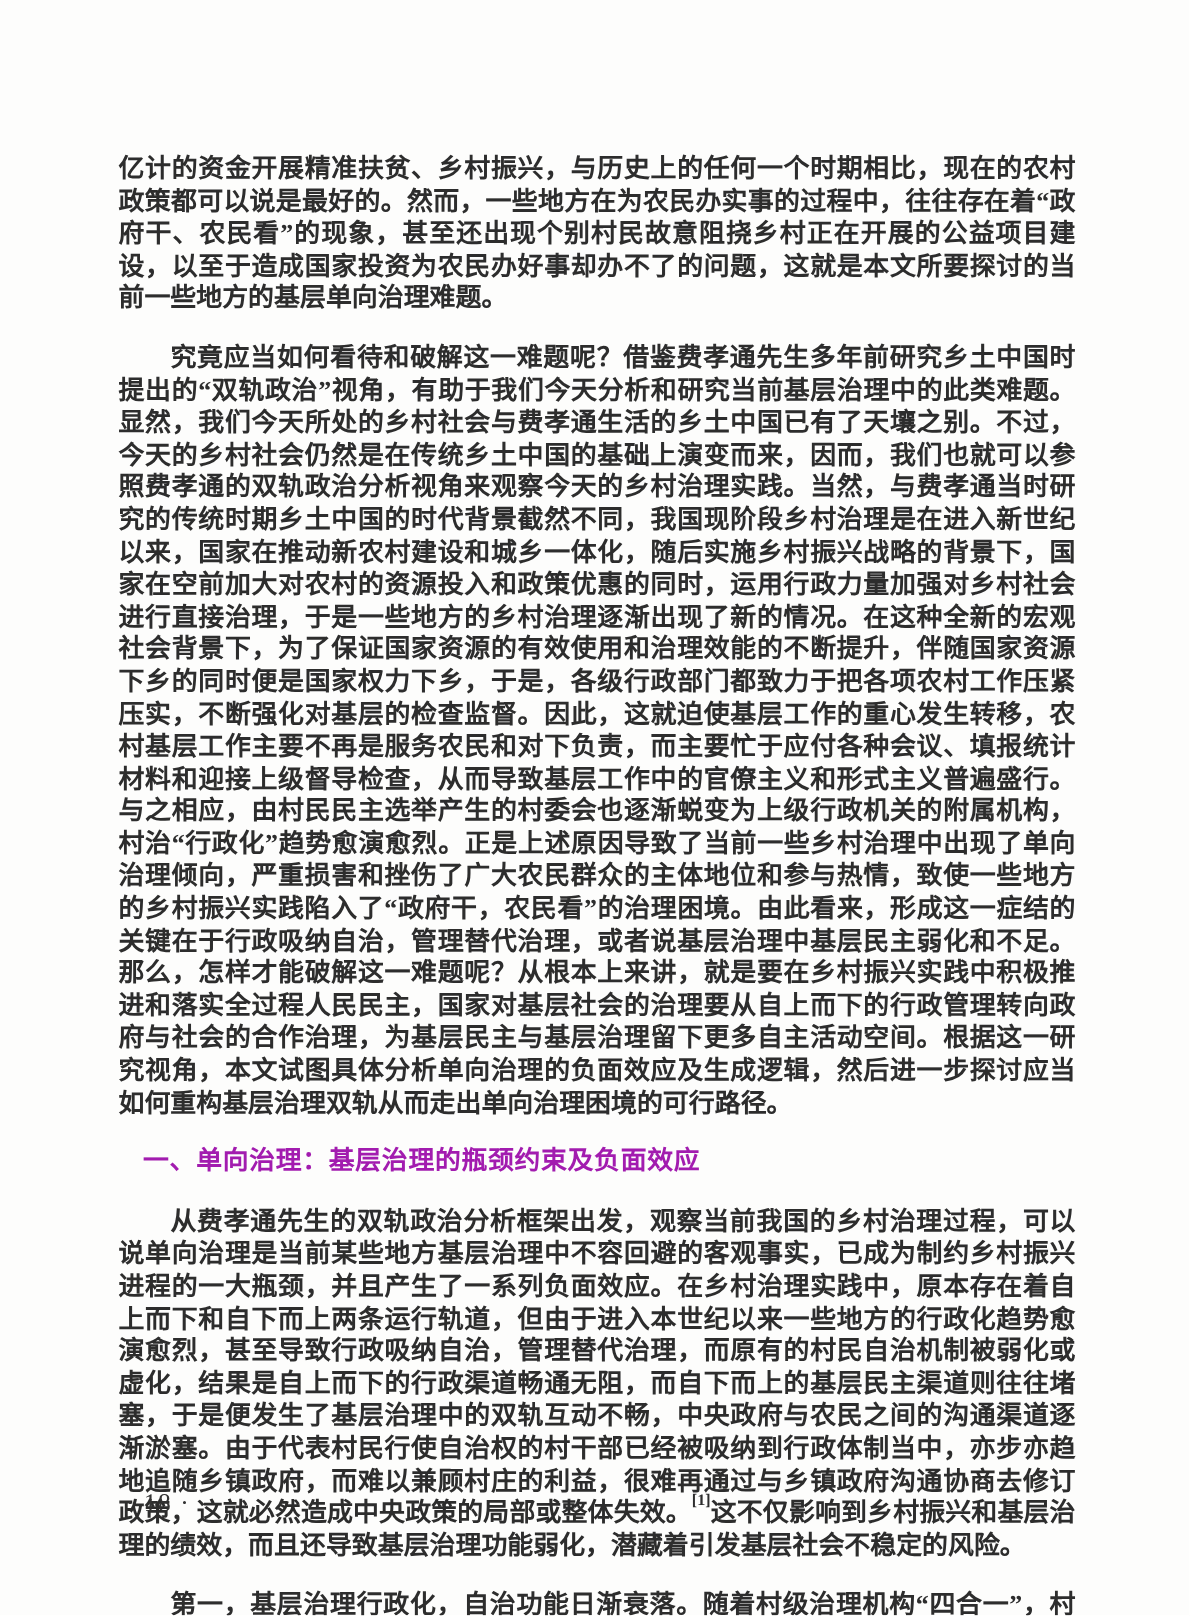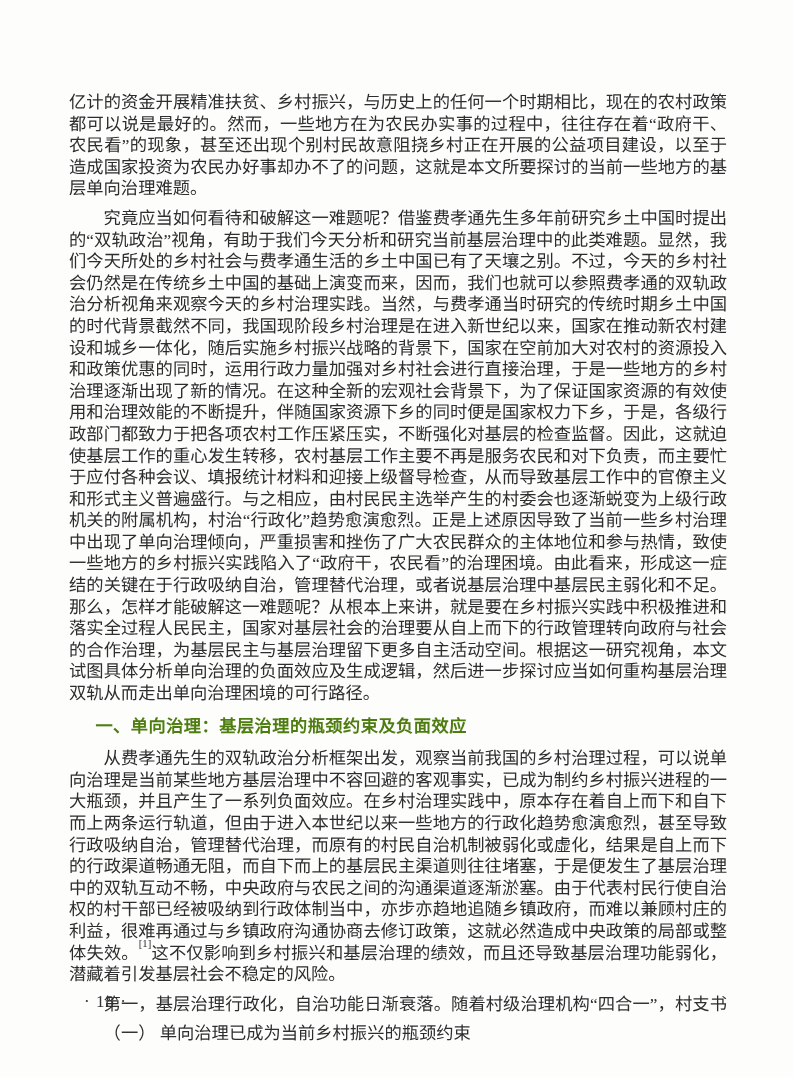--- a/index.html
+++ b/index.html
@@ -22,33 +22,34 @@
     position: absolute;
     left: 61px;
     top: 84px;
     width: 674px;
     font-size: 17.3px;
     line-height: 21.6px;
     text-align: justify;
     text-justify: inter-character;
   }
   .para {
-    margin: 8px;
+    margin: 18px;
     padding: 0;
     text-indent: 2em;
+    font-weight: bold;
   }
   .para.no-indent {
     text-indent: 0;
   }
   .section-heading {
     font-family: "DejaVu Sans", "Liberation Sans", sans-serif;
     font-weight: bold;
     font-size: 17.2px;
     line-height: 21.6px;
-    color: #4d7c0f;
+    color: #a21caf;
     margin: 11px 0 11px 0;
     padding: 0;
     text-indent: 2em;
     text-align: left;
     letter-spacing: 0.5px;
   }
   .subsection-heading {
     text-indent: 2em;
     text-align: left;
   }

